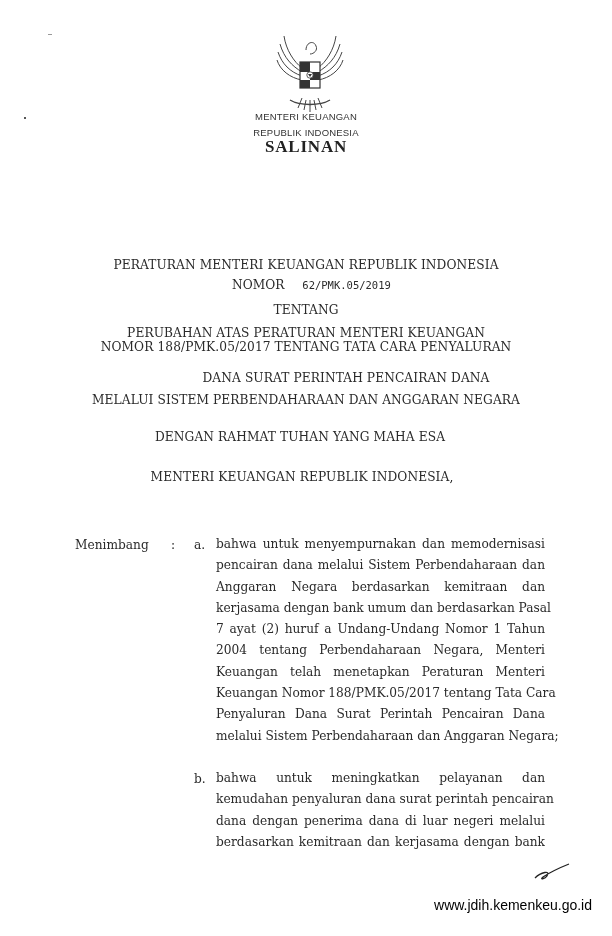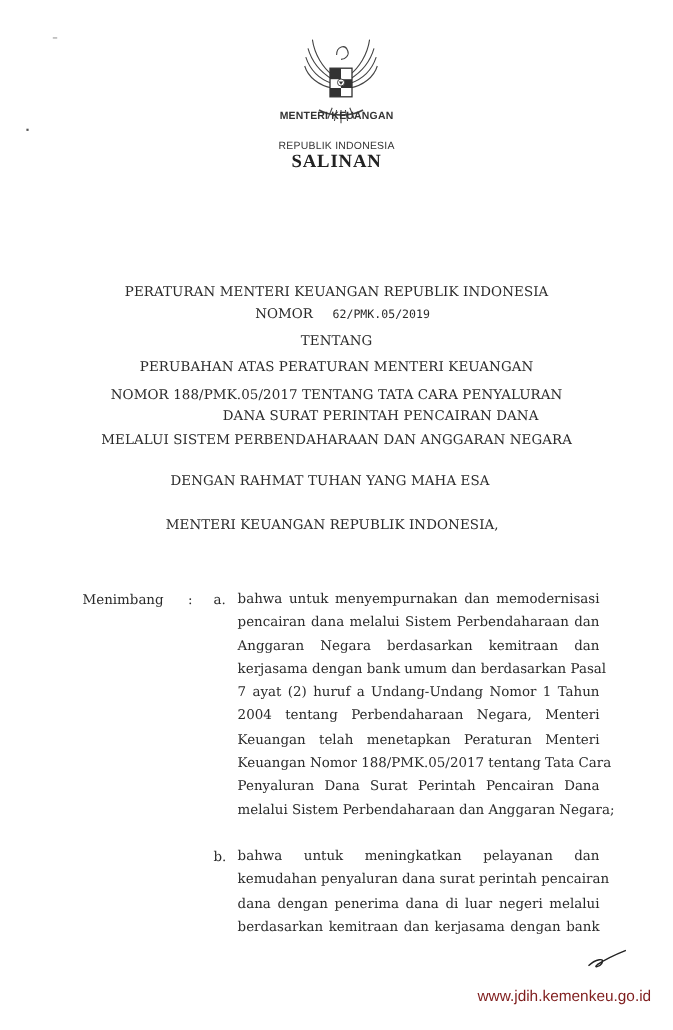--- a/index.html
+++ b/index.html
@@ -1,36 +1,36 @@
 <!DOCTYPE html>
 <html><head>
   <meta charset="utf-8">
   <style>
     html, body { margin: 0; padding: 0; background: #ffffff; }
     body { width: 612px; height: 936px; position: relative; overflow: hidden;
            font-family: "DejaVu Serif", "Liberation Serif", serif; color: #2a2a2a; }
     .emblem { position: absolute; left: 272px; top: 28px; width: 76px; height: 88px; }
     .inst { position: absolute; left: 0; width: 612px; text-align: center;
             font-family: "Liberation Sans", "DejaVu Sans", sans-serif; font-size: 9.5px; color: #333; letter-spacing: 0.2px; }
-    .inst1 { top: 100px; font-weight: bold; }
+    .inst1 { top: 111px; }
     .inst2 { top: 127px; }
     .salinan { position: absolute; left: 0; width: 612px; top: 137px; text-align: center;
                font-family: "Liberation Serif", serif; font-weight: bold; font-size: 17px; letter-spacing: 0.8px; color: #222; }
     .center { position: absolute; left: 0; width: 612px; text-align: center; font-size: 12.2px; letter-spacing: 0.1px; }
     .nomor-wrap { position: absolute; top: 278px; left: 232px; font-size: 12.2px; }
     .nomor-wrap .num { font-family: "DejaVu Sans Mono", "Liberation Mono", monospace; font-size: 10.5px; margin-left: 18px; }
     .label { position: absolute; left: 75px; top: 538px; font-size: 12.2px; }
     .colon { position: absolute; left: 171px; top: 538px; font-size: 12.2px; }
     .item-letter { position: absolute; left: 194px; font-size: 12.2px; }
     .para { position: absolute; left: 216px; width: 329px; font-size: 12.2px; line-height: 21.3px; }
     .para .ln { display: block; text-align: justify; text-align-last: justify; white-space: nowrap; height: 21.3px; }
     .para .ln.last { text-align-last: left; }
     .signature { position: absolute; left: 533px; top: 862px; width: 38px; height: 20px; }
     .footer-link { position: absolute; right: 20px; top: 897px; font-family: "Liberation Sans", "DejaVu Sans", sans-serif;
-                   font-size: 14px; color: #7f1d1d; text-decoration: none; }
+                   font-size: 14px; color: #000000; text-decoration: none; }
     .speck { position: absolute; background: #999; }
   </style>
 </head>
 <body>
 
 <div class="speck" style="left:48px;top:34px;width:4px;height:1px;"></div>
 <div class="speck" style="left:24px;top:117px;width:2px;height:2px;background:#555;"></div>
 
 <svg class="emblem" viewBox="0 0 76 88">
   <g fill="none" stroke="#444" stroke-width="1">
@@ -57,21 +57,21 @@
 <div class="inst inst1">MENTERI KEUANGAN</div>
 <div class="inst inst2">REPUBLIK INDONESIA</div>
 <div class="salinan">SALINAN</div>
 
 <div class="center" style="top:258px;">PERATURAN MENTERI KEUANGAN REPUBLIK INDONESIA</div>
 <div class="nomor-wrap">
   <span>NOMOR</span><span class="num">62/PMK.05/2019</span>
 </div>
 <div class="center" style="top:303px;">TENTANG</div>
 <div class="center" style="top:326px;">PERUBAHAN ATAS PERATURAN MENTERI KEUANGAN</div>
-<div class="center" style="top:352px;">NOMOR 188/PMK.05/2017 TENTANG TATA CARA PENYALURAN</div>
+<div class="center" style="top:340px;">NOMOR 188/PMK.05/2017 TENTANG TATA CARA PENYALURAN</div>
 <div class="center" style="top:371px;padding-left:40px;">DANA SURAT PERINTAH PENCAIRAN DANA</div>
 <div class="center" style="top:393px;">MELALUI SISTEM PERBENDAHARAAN DAN ANGGARAN NEGARA</div>
 
 <div class="center" style="top:430px;left:-6px;">DENGAN RAHMAT TUHAN YANG MAHA ESA</div>
 <div class="center" style="top:470px;left:-4px;">MENTERI KEUANGAN REPUBLIK INDONESIA,</div>
 
 <div class="label">Menimbang</div>
 <div class="colon">:</div>
 
 <div class="item-letter" style="top:538px;">a.</div>

